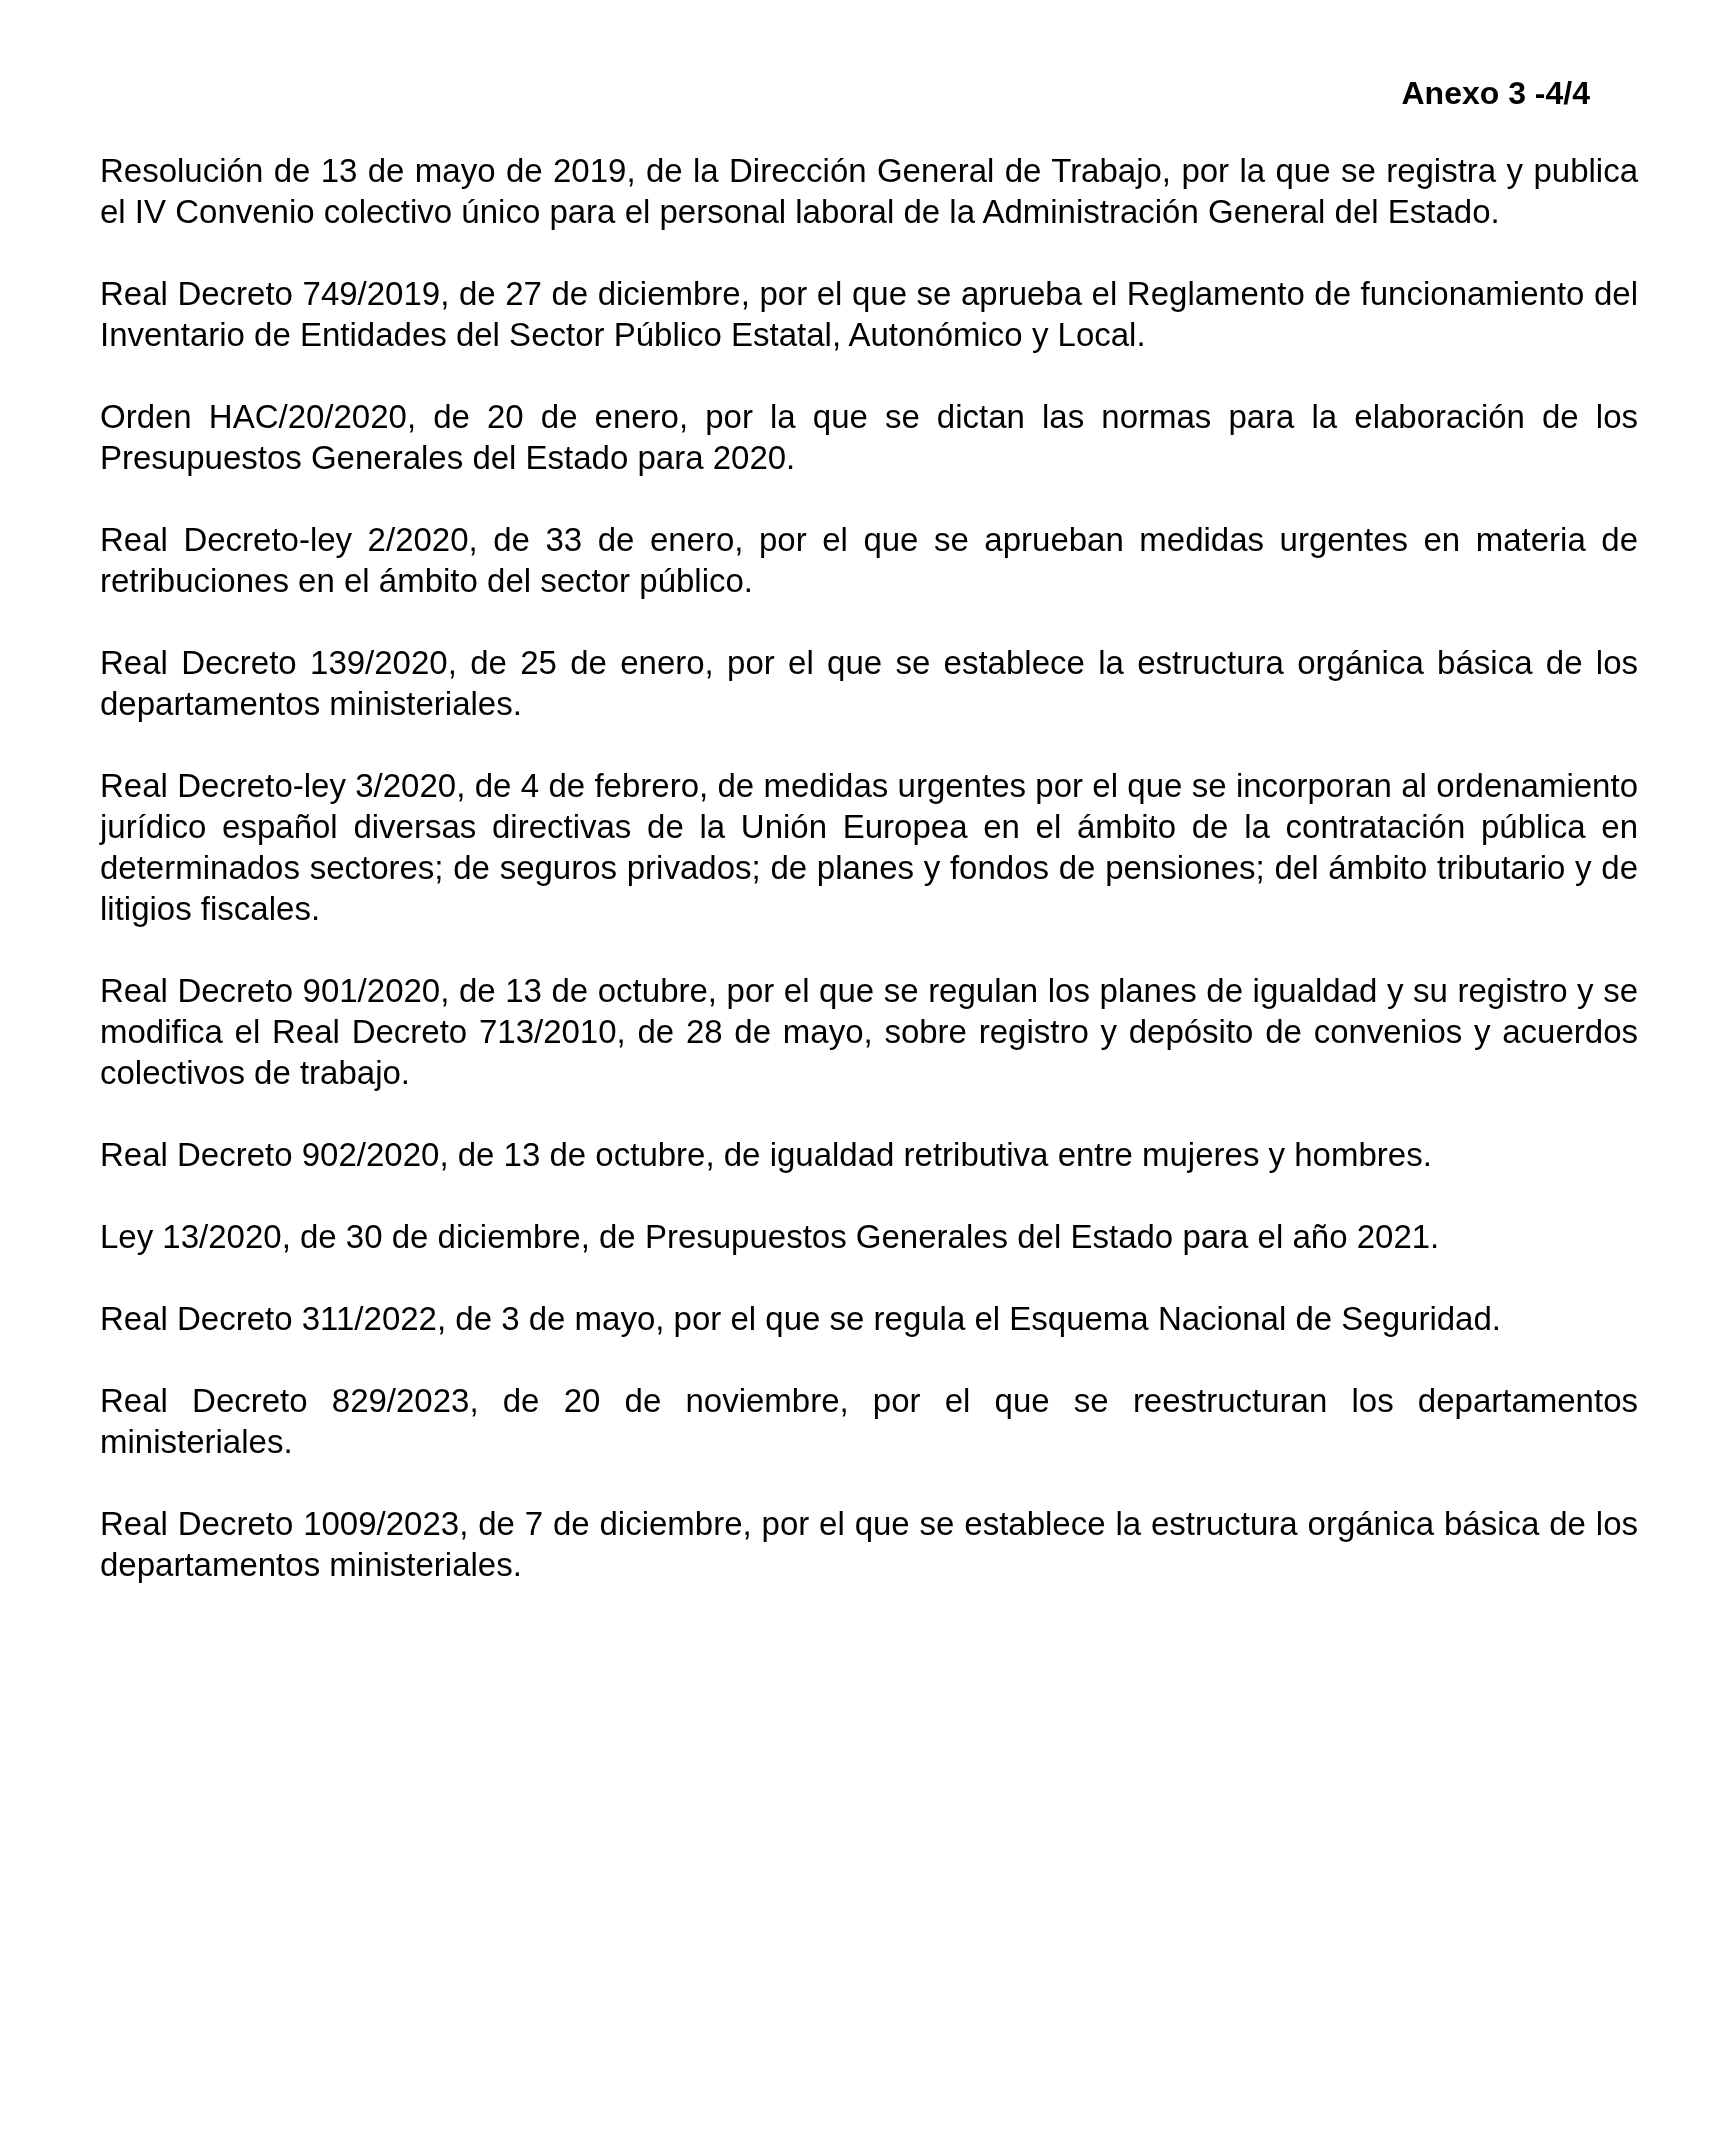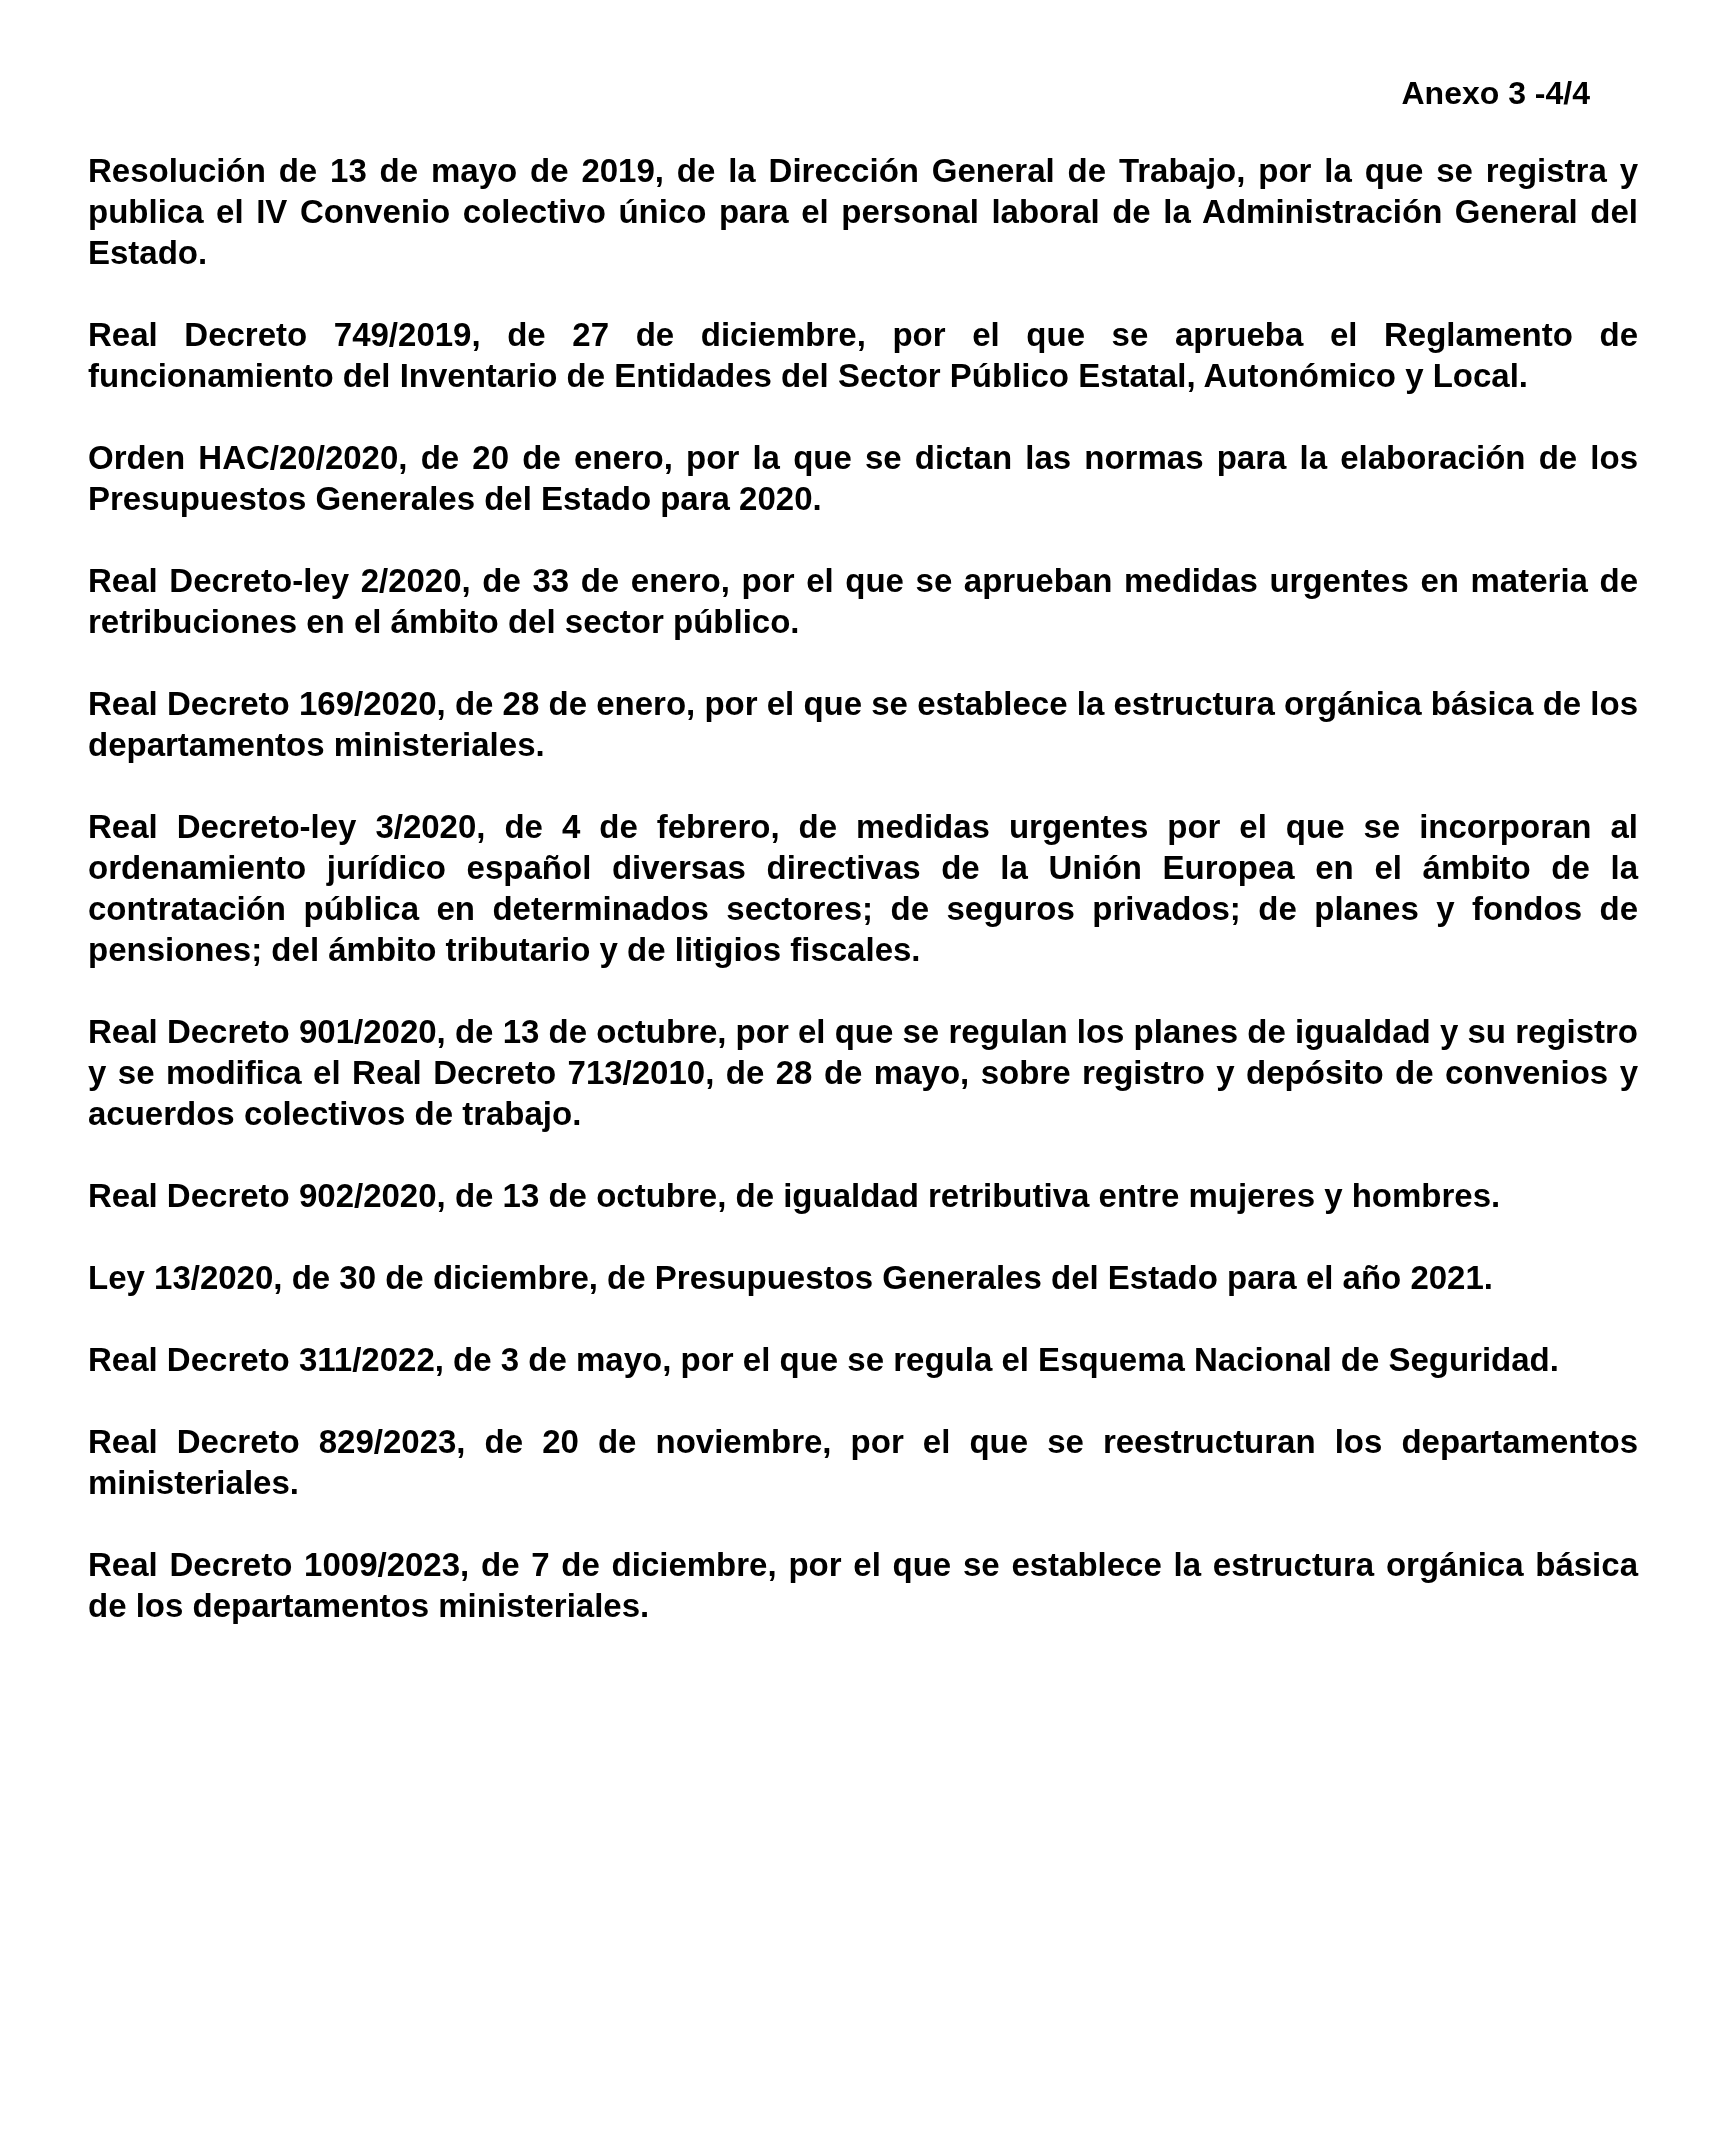--- a/index.html
+++ b/index.html
@@ -1,31 +1,31 @@
 <!DOCTYPE html>
 <html style="font-size:13px"><head>
 <meta charset="utf-8">
 <style>
   html, body { margin:0; padding:0; background:#ffffff; }
   body { width:1711px; height:2151px; position:relative; overflow:hidden; font-family:"Liberation Sans", sans-serif; color:#000; }
   .header { position:absolute; top:75px; right:121px; font-weight:bold; font-size:32px; }
   .content { position:absolute; left:84px; top:150px; width:1554px; font-size:33px; line-height:41px; }
-  .para { margin:0 0 41px 4px; text-align:justify;font-weight:bold; }
+  .para { margin:0 0 41px 16px; text-align:justify; }
 </style>
 </head>
 <body>
 
 <div class="header">Anexo 3 -4/4</div>
 
 <div class="content">
   <p class="para">Resolución de 13 de mayo de 2019, de la Dirección General de Trabajo, por la que se registra y publica el IV Convenio colectivo único para el personal laboral de la Administración General del Estado.</p>
   <p class="para">Real Decreto 749/2019, de 27 de diciembre, por el que se aprueba el Reglamento de funcionamiento del Inventario de Entidades del Sector Público Estatal, Autonómico y Local.</p>
   <p class="para">Orden HAC/20/2020, de 20 de enero, por la que se dictan las normas para la elaboración de los Presupuestos Generales del Estado para 2020.</p>
   <p class="para">Real Decreto-ley 2/2020, de 33 de enero, por el que se aprueban medidas urgentes en materia de retribuciones en el ámbito del sector público.</p>
-  <p class="para">Real Decreto 169/2020, de 28 de enero, por el que se establece la estructura orgánica básica de los departamentos ministeriales.</p>
+  <p class="para">Real Decreto 139/2020, de 25 de enero, por el que se establece la estructura orgánica básica de los departamentos ministeriales.</p>
   <p class="para">Real Decreto-ley 3/2020, de 4 de febrero, de medidas urgentes por el que se incorporan al ordenamiento jurídico español diversas directivas de la Unión Europea en el ámbito de la contratación pública en determinados sectores; de seguros privados; de planes y fondos de pensiones; del ámbito tributario y de litigios fiscales.</p>
   <p class="para">Real Decreto 901/2020, de 13 de octubre, por el que se regulan los planes de igualdad y su registro y se modifica el Real Decreto 713/2010, de 28 de mayo, sobre registro y depósito de convenios y acuerdos colectivos de trabajo.</p>
   <p class="para">Real Decreto 902/2020, de 13 de octubre, de igualdad retributiva entre mujeres y hombres.</p>
   <p class="para">Ley 13/2020, de 30 de diciembre, de Presupuestos Generales del Estado para el año 2021.</p>
   <p class="para">Real Decreto 311/2022, de 3 de mayo, por el que se regula el Esquema Nacional de Seguridad.</p>
   <p class="para">Real Decreto 829/2023, de 20 de noviembre, por el que se reestructuran los departamentos ministeriales.</p>
   <p class="para">Real Decreto 1009/2023, de 7 de diciembre, por el que se establece la estructura orgánica básica de los departamentos ministeriales.</p>
 </div>
 
 

